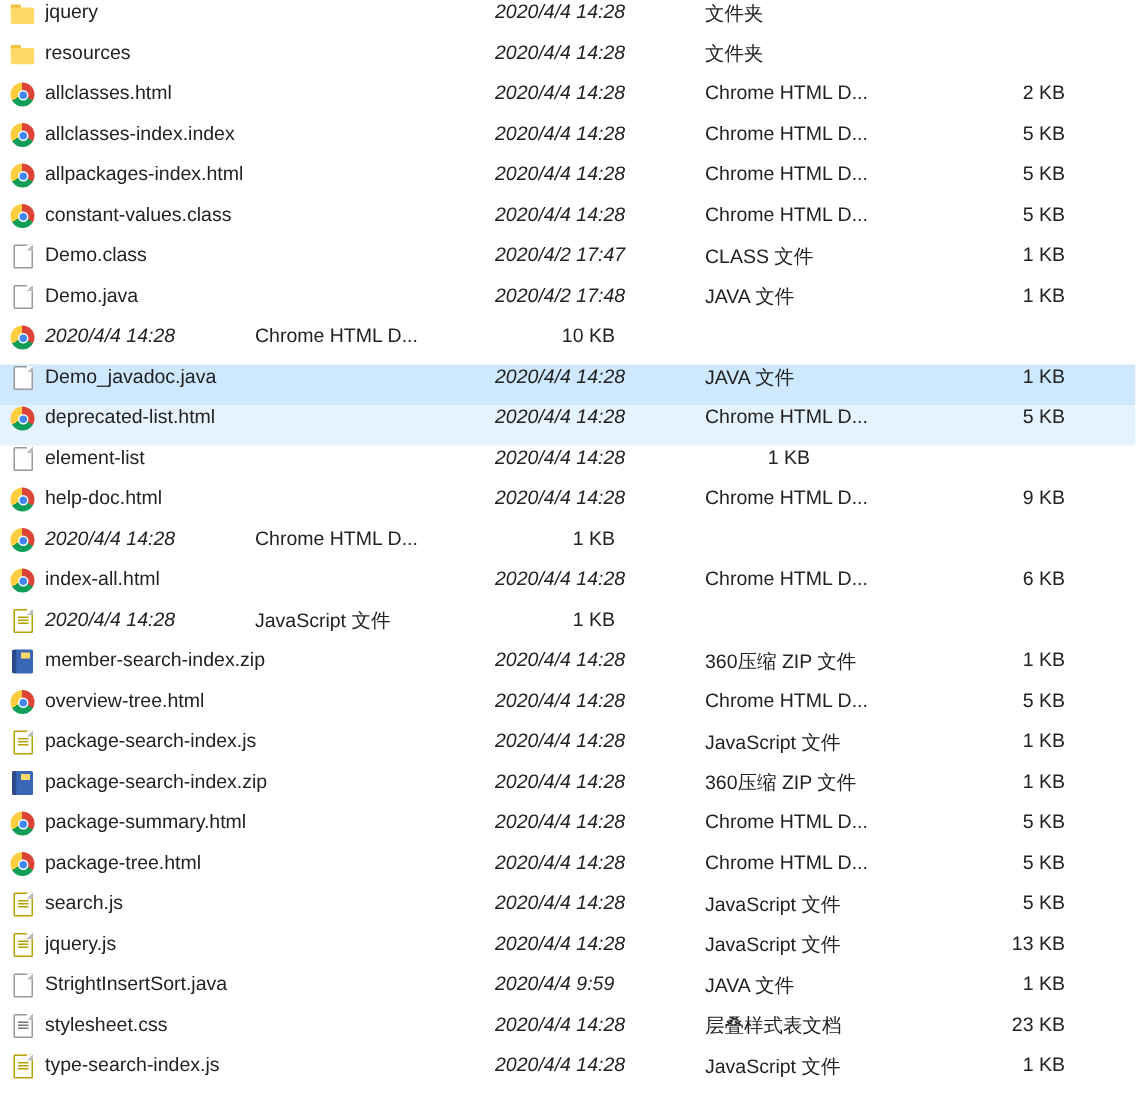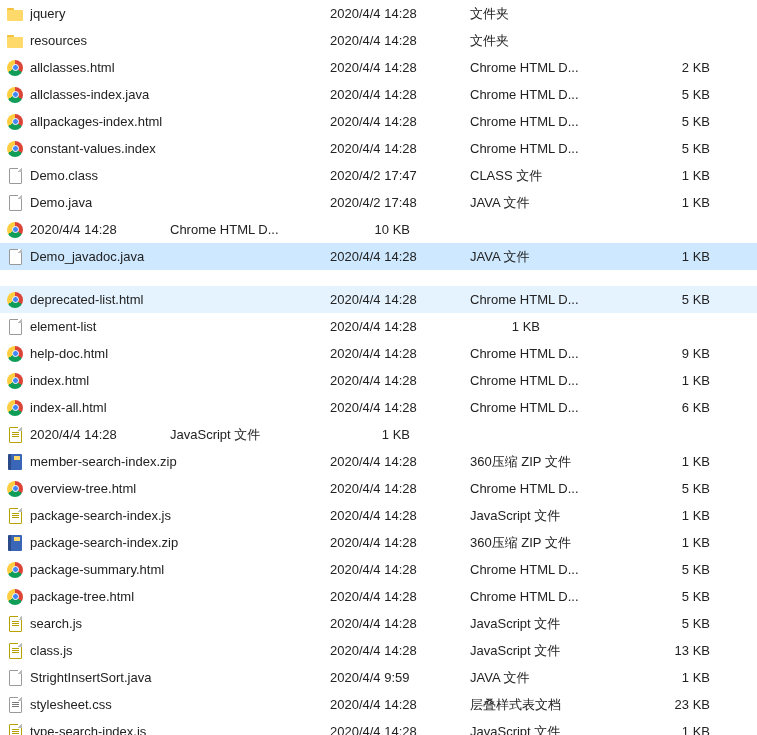--- a/index.html
+++ b/index.html
@@ -8,40 +8,39 @@
     font-size: 13px;
     background: #ffffff;
     color: #222;
     width: 757px;
     height: 735px;
     overflow: hidden;
   }
   .file-list { width: 100%; }
   .row {
     display: flex;
-    align-items: center;
     height: 27px;
     padding-left: 6px;
     cursor: default;
     white-space: nowrap;
   }
   .row.selected { background: #cde8ff; }
-  .row.hover { background: #e5f3ff; margin-top: 16px; }
+  .row.hover { background: #e5f3ff; }
   .icon {
     width: 18px;
     height: 18px;
     margin-right: 6px;
     flex-shrink: 0;
     display: inline-flex;
     align-items: center;
     justify-content: center;
     font-size: 14px;
   }
   .col-name { width: 300px; overflow: hidden; text-overflow: ellipsis; }
-  .col-date { width: 140px; overflow: hidden; }
+  .col-date { width: 140px; overflow: hidden; font-style: italic; }
   .col-type { width: 170px; overflow: hidden; text-overflow: ellipsis; }
   .col-size { width: 90px; text-align: right; padding-right: 20px; }
   
   .ic-folder svg rect { fill: #ffd96a; }
   .ic-folder svg .tab { fill: #f5c23e; }
   .ic-chrome { position: relative; }
   .ic-chrome .ring {
     width:16px;height:16px;border-radius:50%;
     background: conic-gradient(#db4437 0 120deg,#0f9d58 120deg 240deg,#ffcd40 240deg 360deg);
     display:flex;align-items:center;justify-content:center;
@@ -121,21 +120,21 @@
       <span class="col-date">2020/4/4 14:28</span>
       <span class="col-type">Chrome HTML D...</span>
       <span class="col-size">2 KB</span>
     </div>
     <div class="row">
       <span class="icon ic-chrome">
         <span class="ring">
           <span class="center"></span>
         </span>
       </span>
-      <span class="col-name">allclasses-index.java</span>
+      <span class="col-name">allclasses-index.index</span>
       <span class="col-date">2020/4/4 14:28</span>
       <span class="col-type">Chrome HTML D...</span>
       <span class="col-size">5 KB</span>
     </div>
     <div class="row">
       <span class="icon ic-chrome">
         <span class="ring">
           <span class="center"></span>
         </span>
       </span>
@@ -143,21 +142,21 @@
       <span class="col-date">2020/4/4 14:28</span>
       <span class="col-type">Chrome HTML D...</span>
       <span class="col-size">5 KB</span>
     </div>
     <div class="row">
       <span class="icon ic-chrome">
         <span class="ring">
           <span class="center"></span>
         </span>
       </span>
-      <span class="col-name">constant-values.index</span>
+      <span class="col-name">constant-values.class</span>
       <span class="col-date">2020/4/4 14:28</span>
       <span class="col-type">Chrome HTML D...</span>
       <span class="col-size">5 KB</span>
     </div>
     <div class="row">
       <span class="icon ic-file">
         <span class="sheet"></span>
       </span>
       <span class="col-name">Demo.class</span>
       <span class="col-date">2020/4/2 17:47</span>
@@ -221,21 +220,20 @@
       <span class="col-date">2020/4/4 14:28</span>
       <span class="col-type">Chrome HTML D...</span>
       <span class="col-size">9 KB</span>
     </div>
     <div class="row">
       <span class="icon ic-chrome">
         <span class="ring">
           <span class="center"></span>
         </span>
       </span>
-      <span class="col-name">index.html</span>
       <span class="col-date">2020/4/4 14:28</span>
       <span class="col-type">Chrome HTML D...</span>
       <span class="col-size">1 KB</span>
     </div>
     <div class="row">
       <span class="icon ic-chrome">
         <span class="ring">
           <span class="center"></span>
         </span>
       </span>
@@ -318,21 +316,21 @@
       </span>
       <span class="col-name">search.js</span>
       <span class="col-date">2020/4/4 14:28</span>
       <span class="col-type">JavaScript 文件</span>
       <span class="col-size">5 KB</span>
     </div>
     <div class="row">
       <span class="icon ic-file ic-js">
         <span class="sheet"></span>
       </span>
-      <span class="col-name">class.js</span>
+      <span class="col-name">jquery.js</span>
       <span class="col-date">2020/4/4 14:28</span>
       <span class="col-type">JavaScript 文件</span>
       <span class="col-size">13 KB</span>
     </div>
     <div class="row">
       <span class="icon ic-file">
         <span class="sheet"></span>
       </span>
       <span class="col-name">StrightInsertSort.java</span>
       <span class="col-date">2020/4/4 9:59</span>

